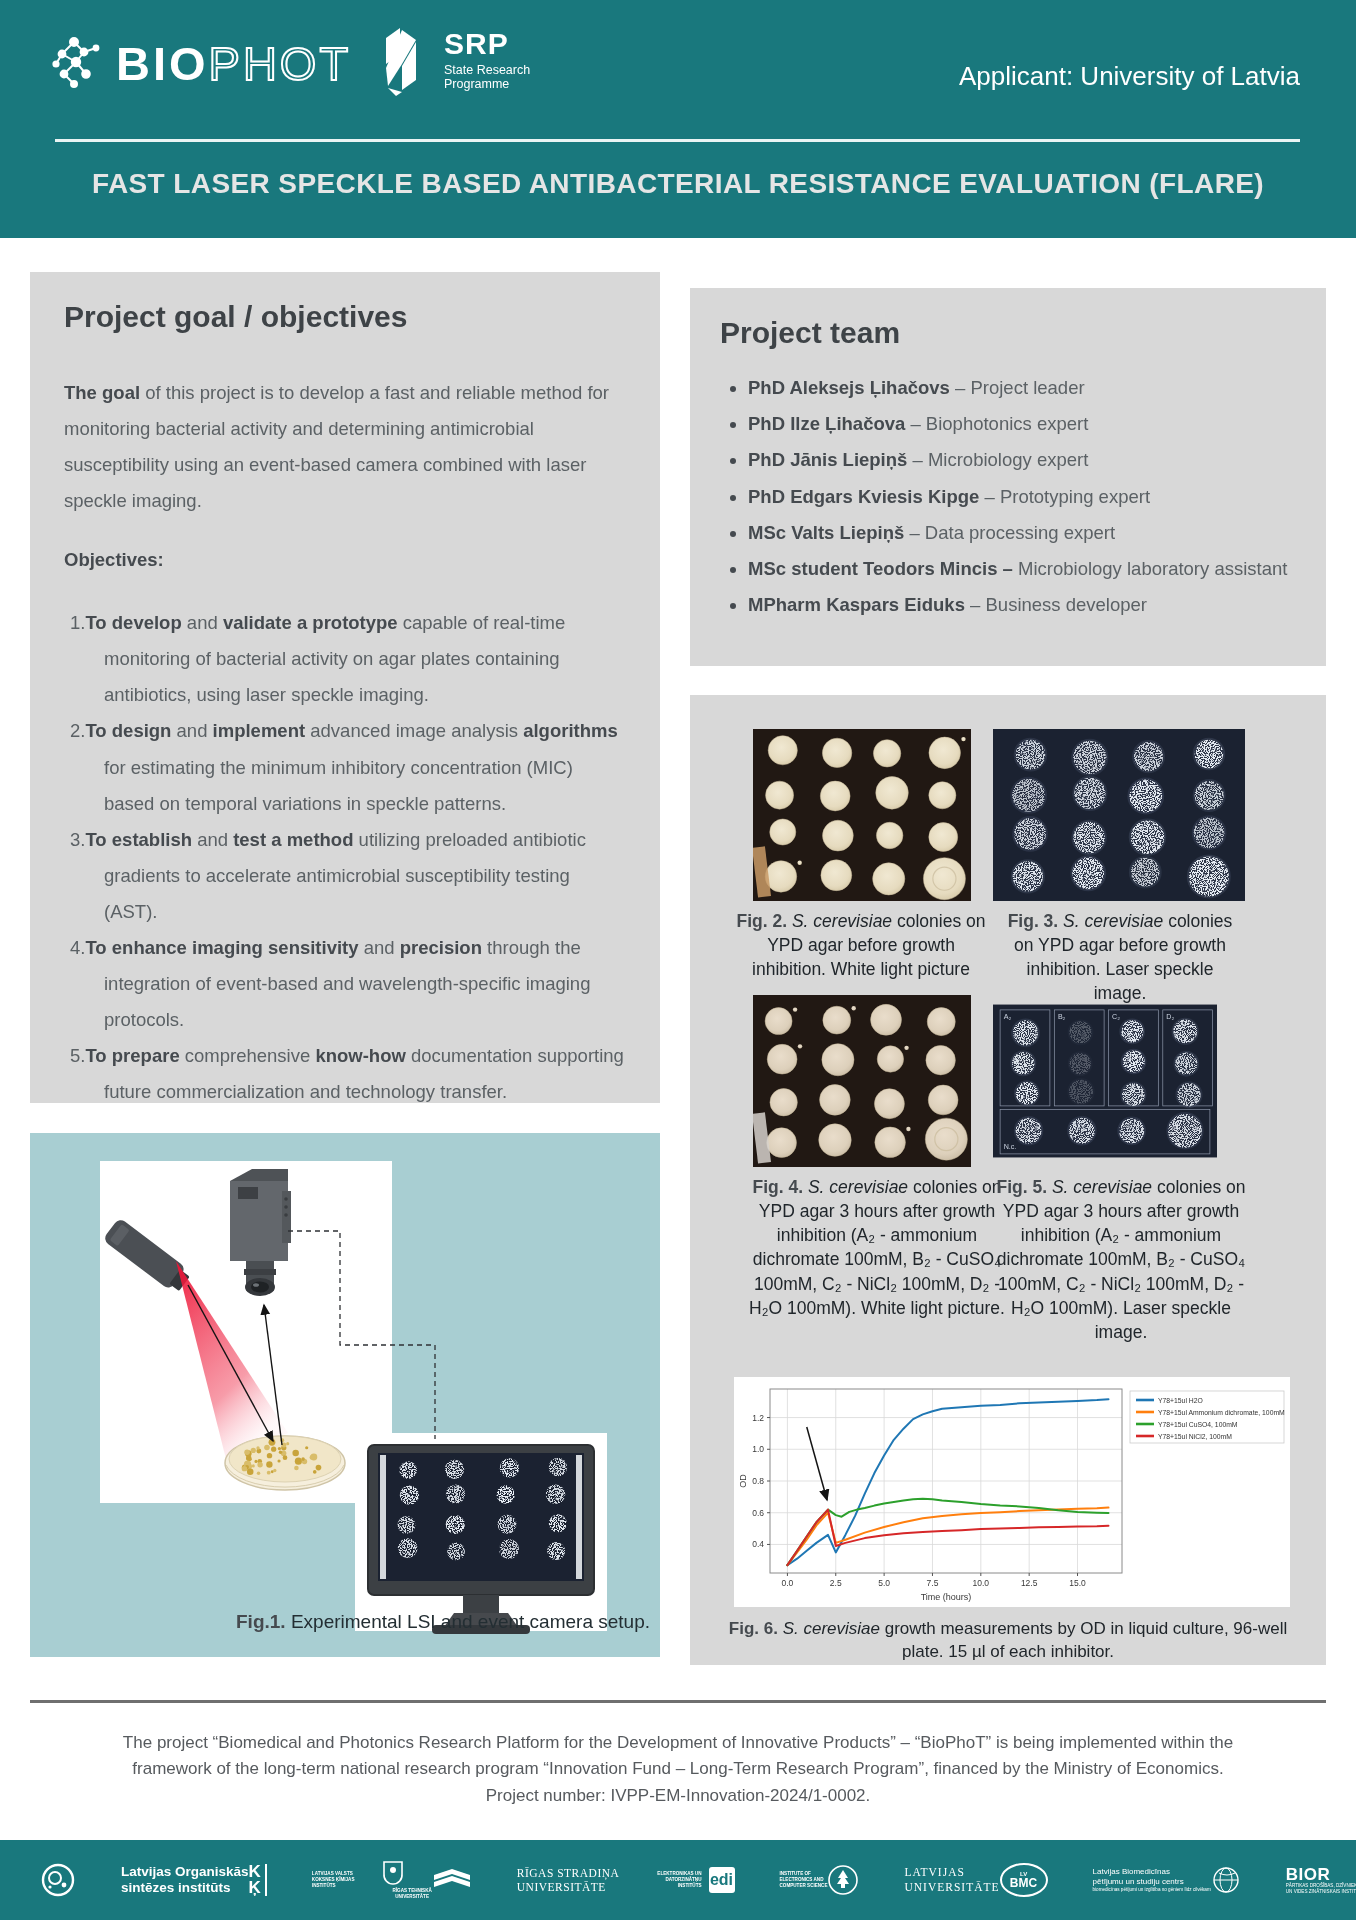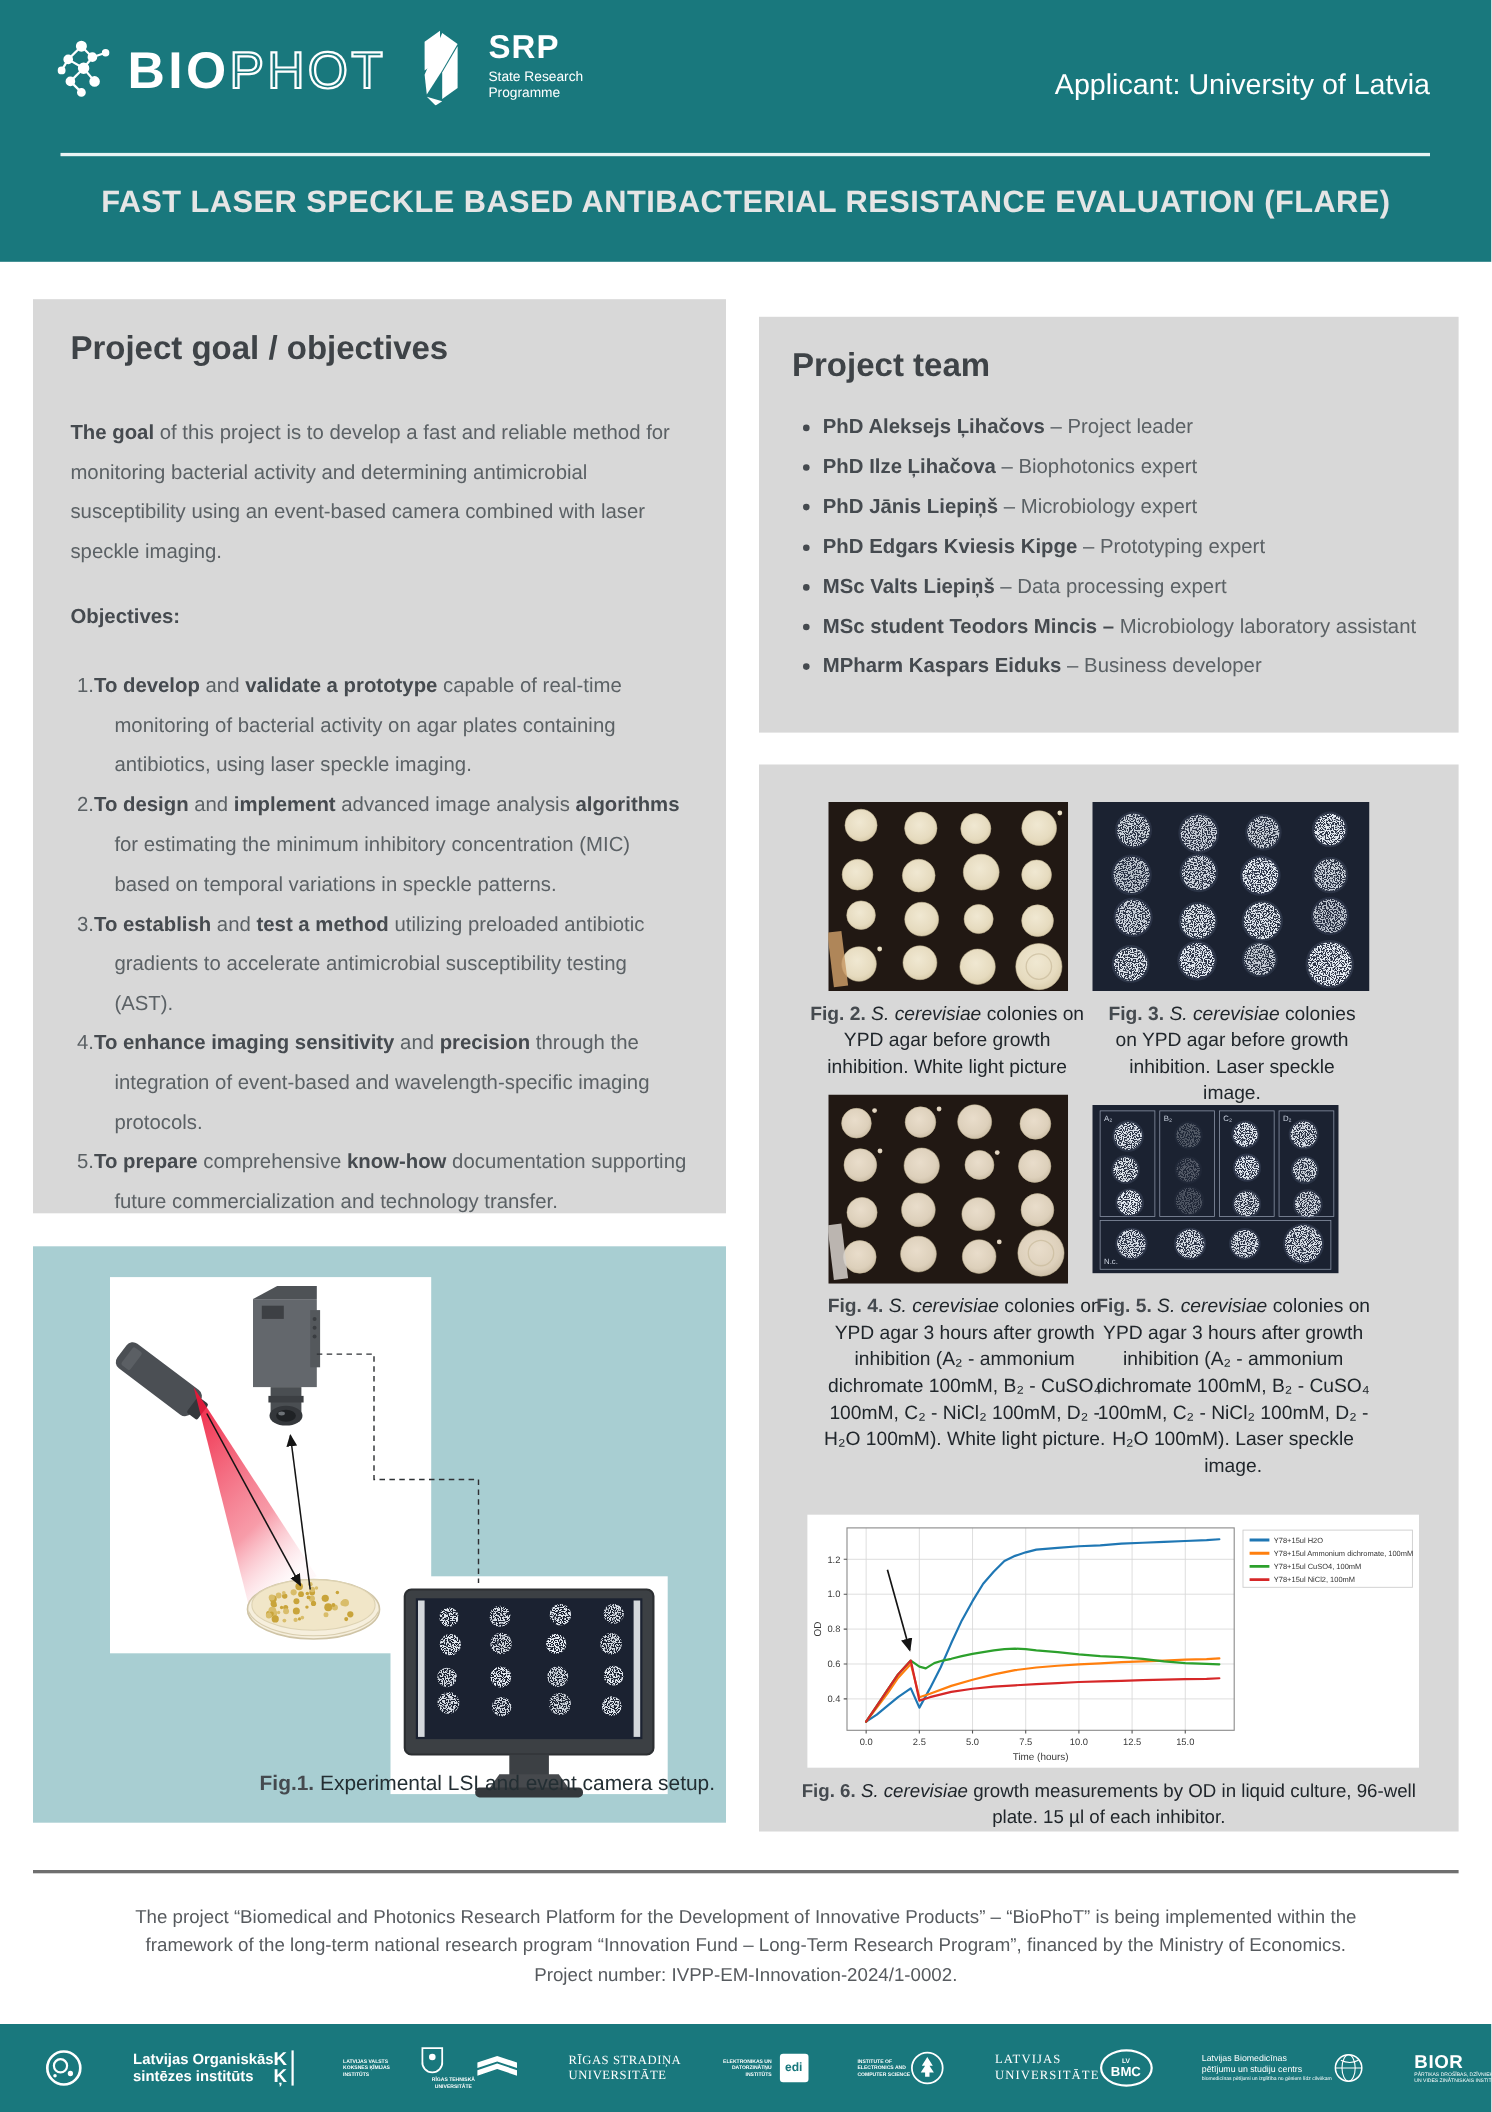--- a/index.html
+++ b/index.html
@@ -65,21 +65,21 @@
   
   .logo-bar{position:absolute;left:0;top:1840px;width:1356px;height:80px;background:#19787d;
             display:flex;align-items:center;justify-content:space-between;padding:0 40px;box-sizing:border-box;color:#fff;}
   .plogo{display:flex;align-items:center;gap:7px;white-space:nowrap;}
   .plogo-lines{display:flex;flex-direction:column;justify-content:center;margin-left:38px;}
   .losi-name{font-size:13.5px;font-weight:700;line-height:1.2;}
   .micro{font-size:4.6px;line-height:1.3;font-weight:700;}
   .kki-glyph{display:flex;flex-direction:column;align-items:center;border-right:2px solid #fff;
              padding-right:4px;font-weight:700;font-size:17px;line-height:.95;}
   .rsu-name{font-family:"Liberation Serif","DejaVu Serif",serif;font-size:11.5px;line-height:1.25;letter-spacing:.5px;}
-  .edi-sq{background:#ffffff;color:#19787d;font-weight:700;font-size:11px;width:26px;height:26px;
+  .edi-sq{background:#ffffff;color:#19787d;font-weight:700;font-size:16px;width:26px;height:26px;
           border-radius:3px;display:flex;align-items:center;justify-content:center;}
   .lu-name{font-family:"Liberation Serif","DejaVu Serif",serif;font-size:11.5px;letter-spacing:1px;line-height:1.3;}
   .bmc-oval{border:2px solid #fff;border-radius:50%;width:44px;height:30px;display:flex;flex-direction:column;
             align-items:center;justify-content:center;font-weight:700;font-size:12px;line-height:1;}
   .bmc-lv{font-size:6px;font-weight:700;}
   .bmc-l1{font-size:8px;line-height:1.25;}
   .bior-name{font-size:17px;font-weight:700;letter-spacing:.5px;line-height:1;}
   .cfi-circle{background:#fff;color:#19787d;border-radius:50%;width:30px;height:30px;display:flex;
               align-items:center;justify-content:center;font-style:italic;font-weight:700;font-size:13px;}
   .cfi-l2{font-size:7.5px;font-weight:700;line-height:1.3;}

